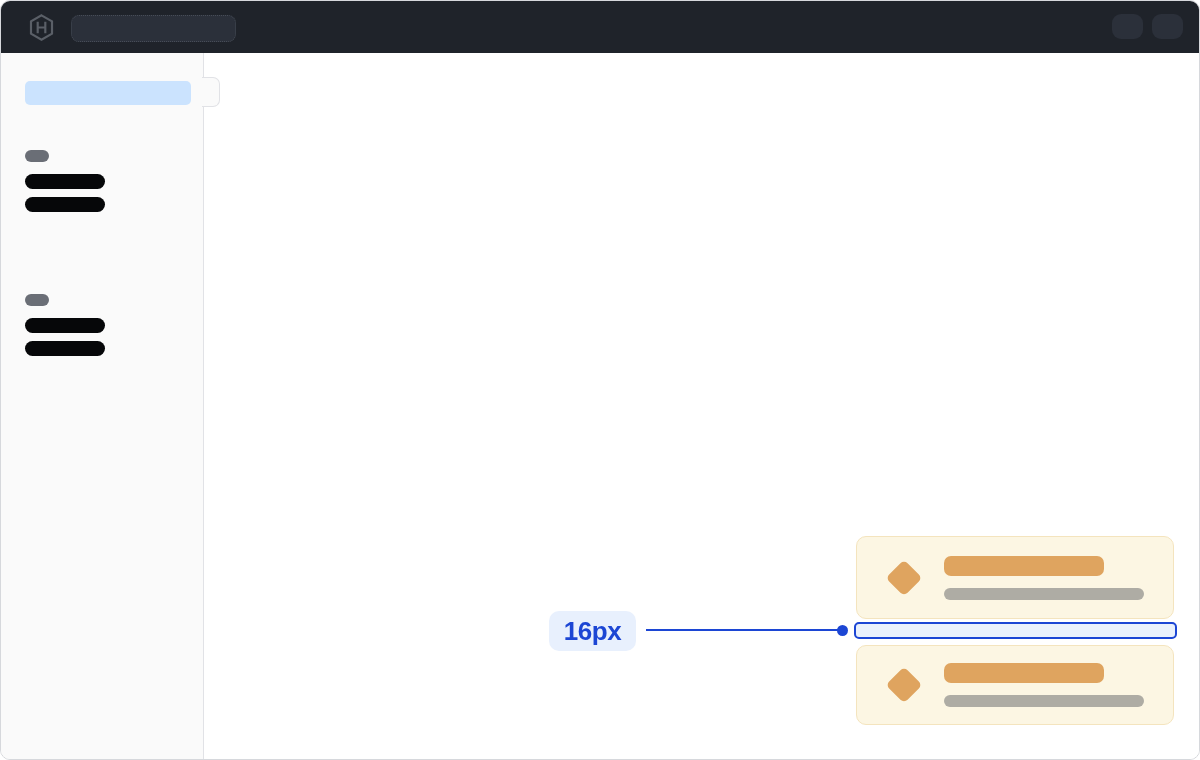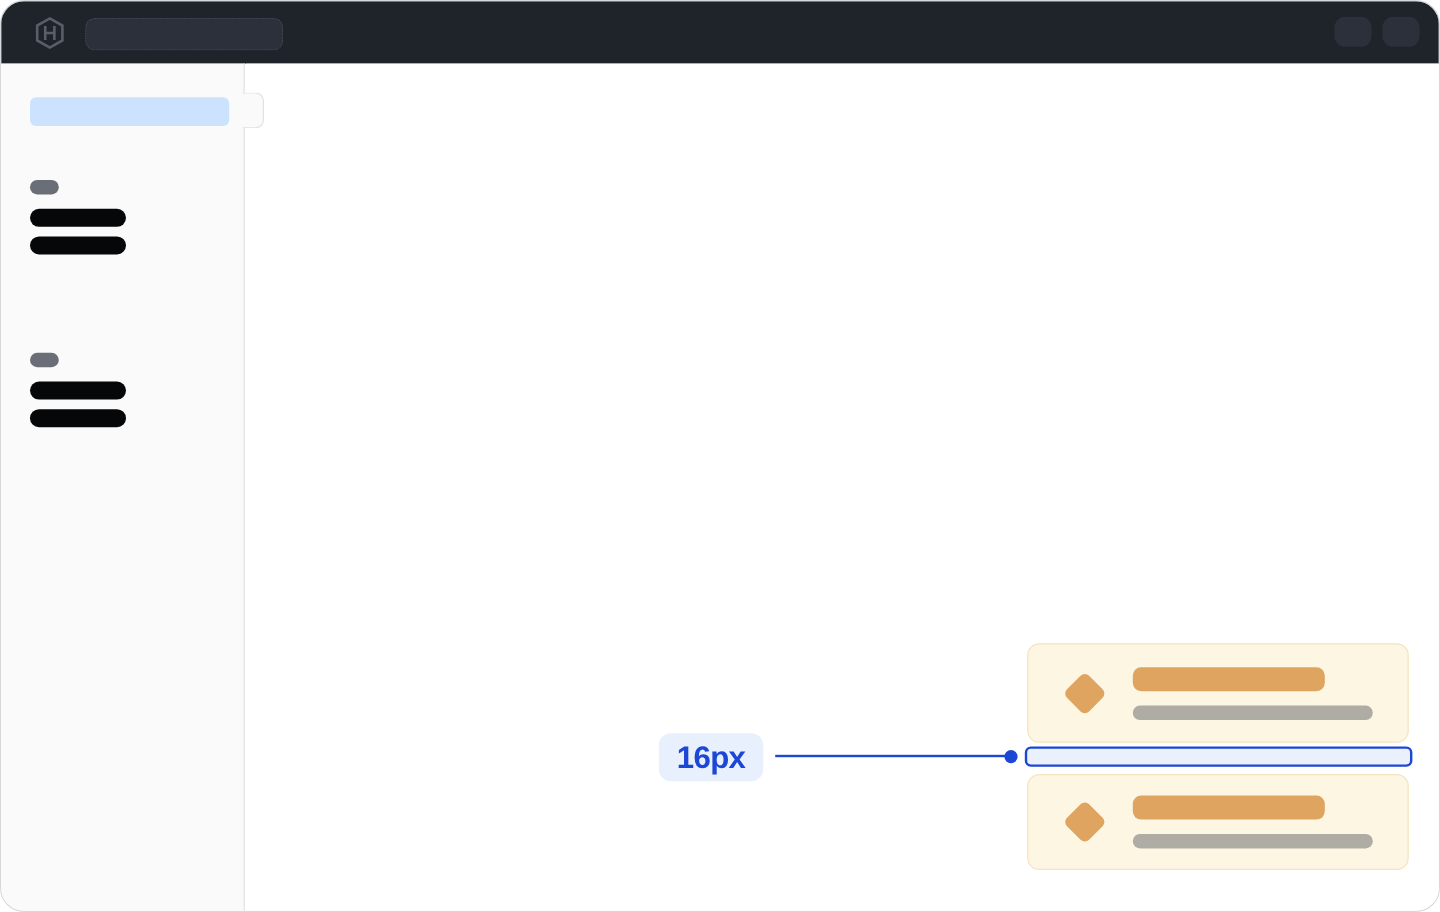--- a/index.html
+++ b/index.html
@@ -2,21 +2,21 @@
 <html style="--navbar-bg: #1F232A; --navbar-placeholder: #2B303A; --navbar-placeholder-border: #474D57; --logo-gray: #5A5F67; --frame-border: #D6D8DC; --sidebar-bg: #FAFAFA; --sidebar-border: #E1E2E6; --active-item-blue: #CBE3FE; --section-pill-gray: #6A6E76; --skeleton-black: #060709; --card-bg: #FCF6E3; --card-border: #F4E4BE; --card-orange: #DFA45F; --card-gray: #AEACA4; --accent-blue: #1C46D4; --accent-blue-fill: #EAF1FC; --label-bg: #E8F0FD;"><head>
 <meta charset="utf-8">
 <style>
   * { margin: 0; padding: 0; box-sizing: border-box; }
   html, body { width: 1200px; height: 760px; background: #fff; font-family: "Liberation Sans", "DejaVu Sans", sans-serif; }
 
   .frame {
     position: absolute; inset: 0;
     background: #fff;
     border: 1px solid var(--frame-border, #D6D8DC);
-    border-radius: 20px;
+    border-radius: 10px;
     overflow: hidden;
   }
 
   
   .navbar {
     position: absolute; top: 0; left: 0; right: 0; height: 52px;
     background: var(--navbar-bg, #1F232A);
   }
   .logo { position: absolute; left: 26px; top: 12px; width: 29px; height: 29px; }
   .nav-search {

